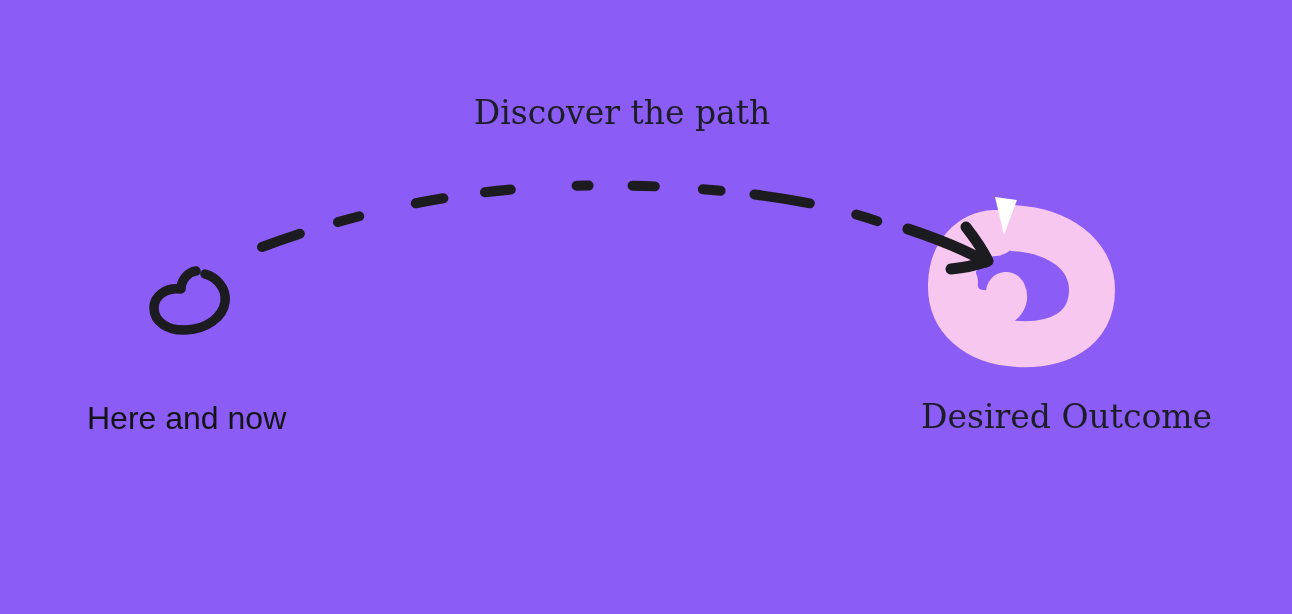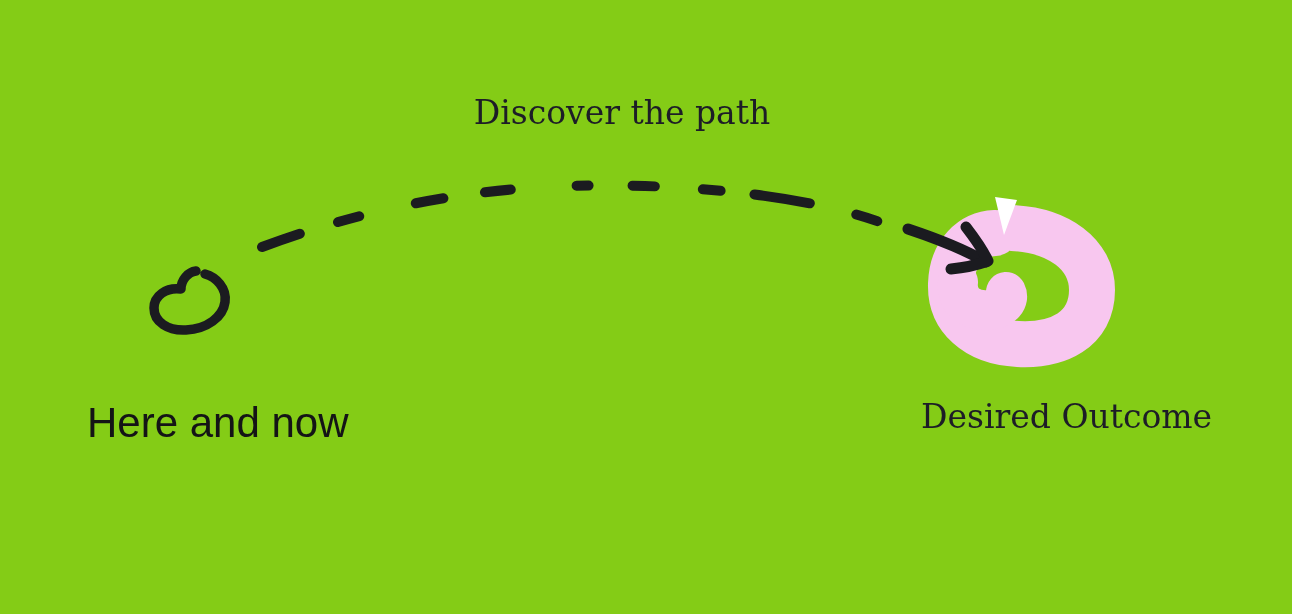--- a/index.html
+++ b/index.html
@@ -4,21 +4,21 @@
 <style>
   html, body {
     margin: 0;
     padding: 0;
     background: #ffffff;
   }
   .canvas {
     position: relative;
     width: 1292px;
     height: 614px;
-    background: #84cc16;
+    background: #8b5cf6;
     overflow: hidden;
     font-family: "DejaVu Serif", serif;
   }
   .sketch-layer {
     position: absolute;
     left: 0;
     top: 0;
   }
   .diagram-title {
     position: absolute;
@@ -29,21 +29,21 @@
     font-size: 33px;
     line-height: 1;
     color: #1d1d27;
     white-space: nowrap;
   }
   .label-start {
     position: absolute;
     left: 87px;
     top: 402px;
     font-family: "Liberation Sans", sans-serif;
-    font-size: 42px;
+    font-size: 32px;
     line-height: 1;
     color: #141416;
     white-space: nowrap;
   }
   .label-end {
     position: absolute;
     left: 921px;
     top: 400px;
     font-family: "DejaVu Serif", serif;
     font-size: 33px;

